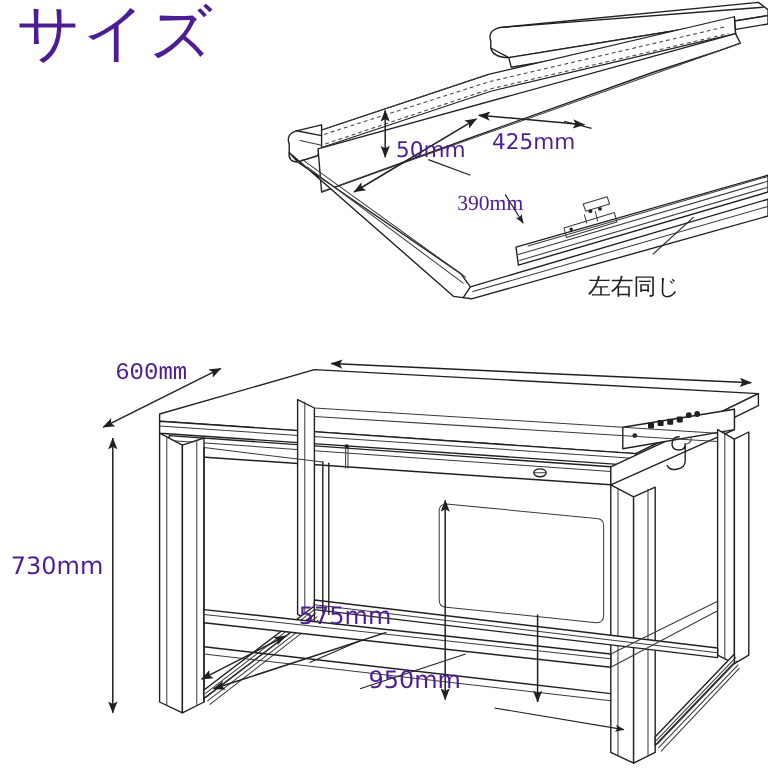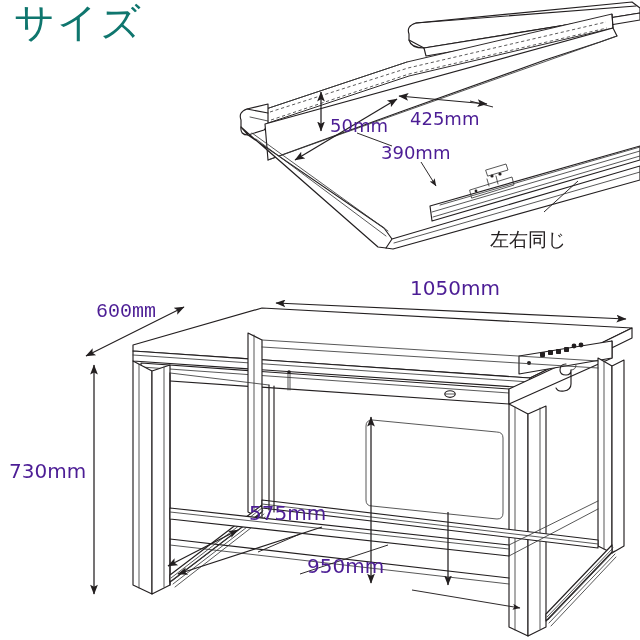--- a/index.html
+++ b/index.html
@@ -74,24 +74,24 @@
     stroke-linecap: butt;
   }
   .solidblk {
     fill: #231f20;
     stroke: none;
   }
   .title-text {
     position: absolute;
     left: 14px;
     top: 2px;
-    font-size: 40px;
+    font-size: 52px;
     line-height: 1;
     letter-spacing: 2px;
-    color: #0f766e;
+    color: #4c1d95;
     font-family: "DejaVu Sans", "Liberation Sans", sans-serif;
     white-space: nowrap;
   }
   .dim-label {
     position: absolute;
     font-size: 18px;
     line-height: 1.05;
     color: #4c1d95;
     white-space: nowrap;
     font-family: "DejaVu Sans", "Liberation Sans", sans-serif;
@@ -301,27 +301,26 @@
       <path class="leader" d="M258,552 L300,534"></path>
     </g>
   </svg>
 
   <div class="title-text">サイズ</div>
 
   <div class="dim-label" style="left:330px; top:117px;">50mm</div>
 
   <div class="dim-label" style="left:410px; top:110px;">425mm</div>
 
-  <div class="dim-label" style="left:381px; top:144px;">390mm</div>
+  <div class="dim-label" style="left:381px; top:160px;font-family:Liberation Serif, serif;">390mm</div>
 
   <div class="note-label" style="left:466px; top:230px;">左右同じ</div>
 
   <div class="dim-label big" style="left:96px; top:301px;font-family:Liberation Mono, monospace;">600mm</div>
 
-  <div class="dim-label big" style="left:410px; top:278px;">1050mm</div>
 
   <div class="dim-label big" style="left:9px; top:461px;">730mm</div>
 
 
   <div class="dim-label big" style="left:249px; top:503px;">575mm</div>
 
   <div class="dim-label big" style="left:307px; top:556px;">950mm</div>
 
 </div>
 

